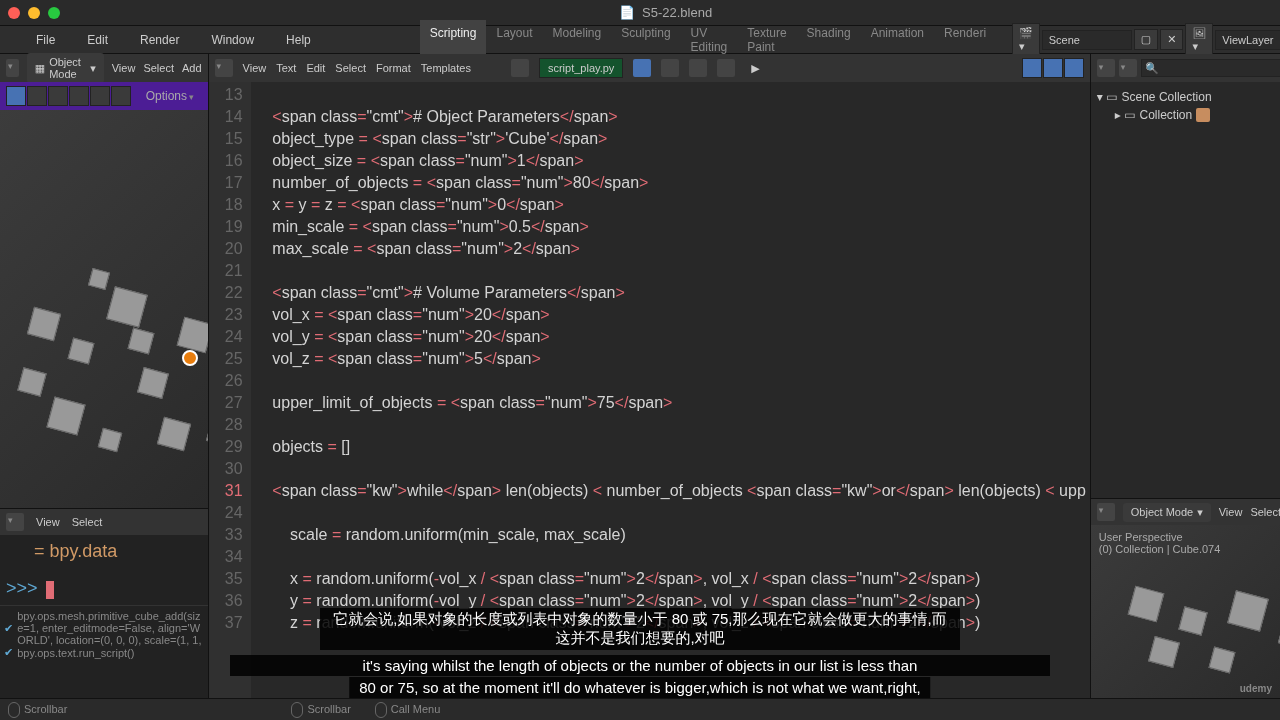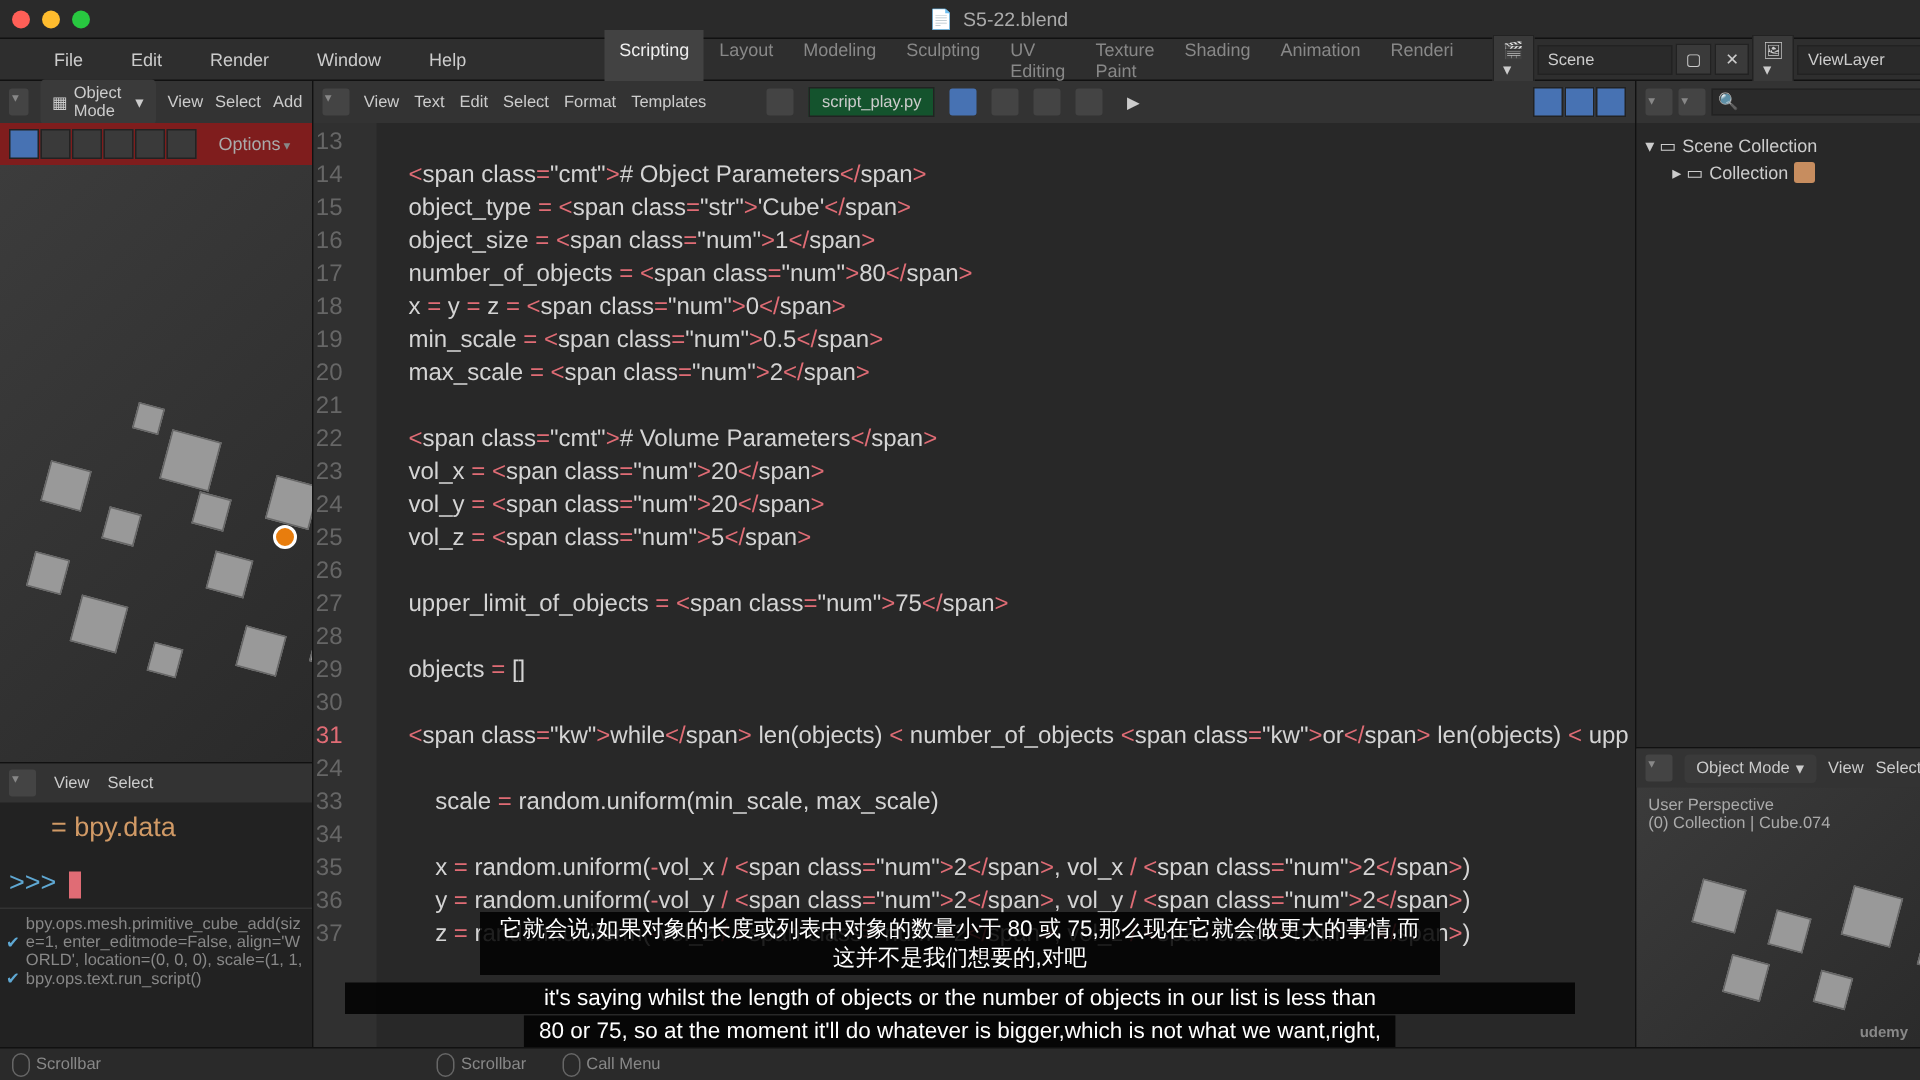--- a/index.html
+++ b/index.html
@@ -9,57 +9,57 @@
 .titlebar { height: 26px; background: #2a2a2a; display: flex; align-items: center; padding: 0 8px; border-bottom: 1px solid #111; }
 .traffic { display: flex; gap: 8px; }
 .traffic span { width: 12px; height: 12px; border-radius: 50%; }
 .tl-red { background: #ff5f57; } .tl-yellow { background: #febc2e; } .tl-green { background: #28c840; }
 .filename { flex: 1; text-align: center; color: #aaa; font-size: 13px; display: flex; align-items: center; justify-content: center; gap: 6px; }
 
 
 .topmenu { height: 28px; background: #2e2e2e; display: flex; align-items: center; padding: 0 6px; gap: 16px; border-bottom: 1px solid #111; }
 .blender-logo { width: 20px; height: 20px; background: #e87d0d; border-radius: 50%; margin-right: 6px; }
 .menu-item { padding: 4px 8px; color: #ccc; cursor: pointer; font-size: 12px; }
-.workspace-tabs { display: flex; margin-left: 20px; padding-left: 48px; }
+.workspace-tabs { display: flex; margin-left: 37px; padding-left: 48px; }
 .ws-tab { padding: 6px 10px; color: #888; font-size: 12px; cursor: pointer; }
 .ws-tab.active { background: #424242; color: #eee; }
 .scene-area { margin-left: auto; display: flex; align-items: center; gap: 2px; }
 .scene-btn { background: #3a3a3a; padding: 3px 6px; border: 1px solid #222; font-size: 11px; color: #ccc; }
 .scene-input { background: #2a2a2a; border: 1px solid #222; color: #ccc; padding: 3px 6px; width: 90px; font-size: 11px; }
 
 
 .layout { display: flex; height: calc(720px - 26px - 28px - 22px); }
 .col-left { width: 294px; display: flex; flex-direction: column; border-right: 1px solid #111; }
 .col-mid { flex: 1; display: flex; flex-direction: column; }
 .col-right { width: 280px; display: flex; flex-direction: column; border-left: 1px solid #111; }
 
 
 .vp-header { height: 28px; background: #333; display: flex; align-items: center; padding: 0 6px; gap: 8px; font-size: 11px; }
 .dropdown { background: #3a3a3a; padding: 3px 8px; border-radius: 3px; display: flex; align-items: center; gap: 4px; }
-.vp-toolbar { height: 28px; background: #7f1d1d; display: flex; align-items: center; padding: 0 6px; }
+.vp-toolbar { height: 28px; background: #4c1d95; display: flex; align-items: center; padding: 0 6px; }
 .viewport { flex: 1; background: linear-gradient(135deg, #3c3c3c, #2a2a2a); position: relative; overflow: hidden; }
 .cube { position: absolute; background: #999; border: 1px solid #666; transform: rotate(15deg); }
 .cursor3d { position: absolute; left: 182px; top: 240px; width: 16px; height: 16px; background: #e87d0d; border: 2px solid #fff; border-radius: 50%;}
 
 
 .console { height: 190px; background: #222; border-top: 1px solid #111; }
 .console-header { height: 26px; background: #333; display: flex; align-items: center; padding: 0 6px; gap: 12px; font-size: 11px; }
 .console-body { padding: 6px; font-family: "Courier New", monospace; font-size: 14px; }
 .prompt-eq { color: #5fa8d3; margin-left: 28px; }
 .prompt { color: #5fa8d3; }
 .console-hist { font-size: 11px; color: #888; padding: 4px; border-top: 1px solid #333; font-family: monospace; }
 .hist-line { display: flex; align-items: center; gap: 4px; }
 .check { color: #5fa8d3; }
 
 
 .editor-header { height: 28px; background: #333; display: flex; align-items: center; padding: 0 6px; gap: 10px; font-size: 11px; }
 .script-name { background: #14532d; padding: 3px 8px; border: 1px solid #222; }
 .run-btn { padding: 3px 6px; }
 .editor-body { flex: 1; display: flex; background: #282828; font-family: "Courier New", monospace; font-size: 16px; overflow: hidden; position: relative; }
-.gutter { width: 42px; background: #303030; text-align: left; padding: 2px 8px 2px 2px; color: #666; line-height: 22px; }
+.gutter { width: 42px; background: #303030; text-align: right; padding: 2px 8px 2px 2px; color: #666; line-height: 22px; }
 .gutter .err { color: #e06c75; }
 .code { flex: 1; padding: 2px 4px; line-height: 22px; white-space: pre; color: #d4d4d4; }
 .op { color: #e06c75; }
 
 
 .out-header { height: 28px; background: #333; display: flex; align-items: center; padding: 0 6px; gap: 4px; }
 .out-search { flex: 1; background: #2a2a2a; border: 1px solid #222; padding: 2px 4px; color: #ccc; font-size: 11px; }
 .outliner { flex: 1; background: #282828; padding: 6px; font-size: 12px; }
 .tree-row { display: flex; align-items: center; gap: 4px; padding: 2px 0; }
 .tree-indent { margin-left: 18px; }

